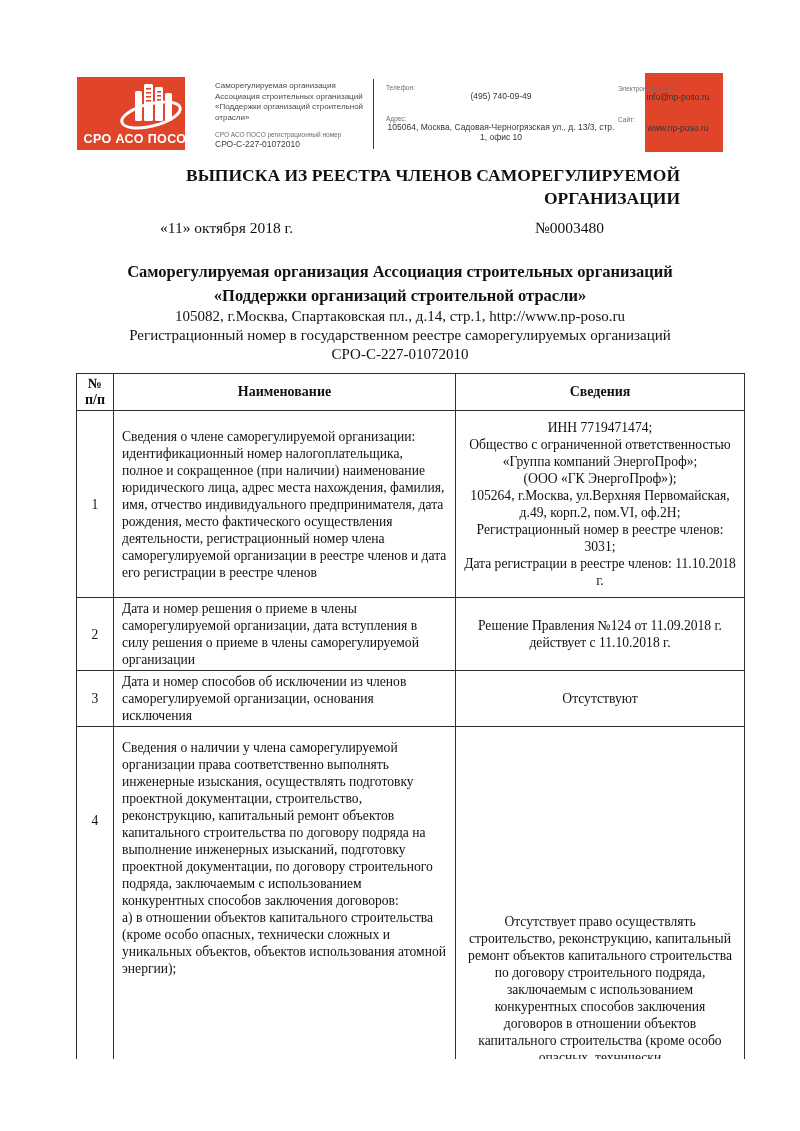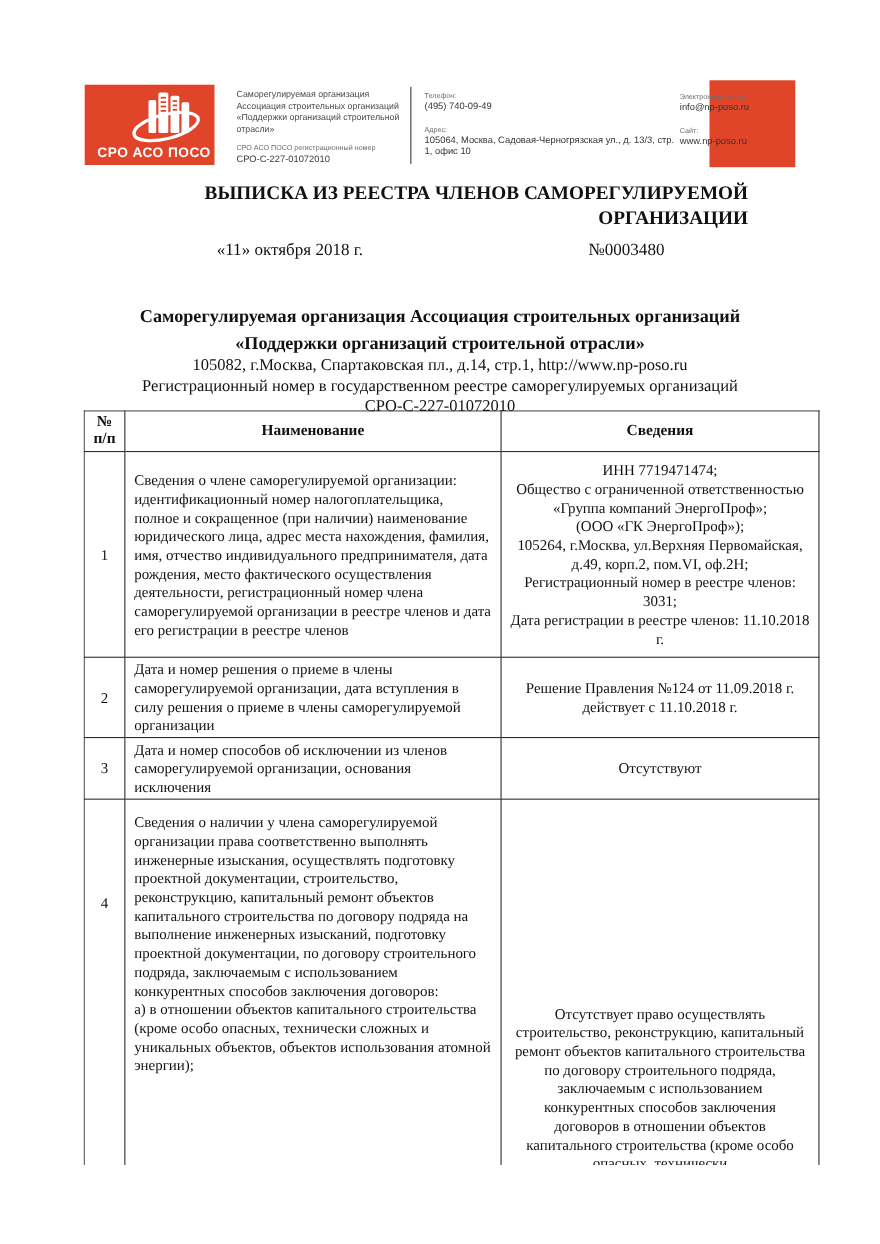--- a/index.html
+++ b/index.html
@@ -1,43 +1,43 @@
 <!DOCTYPE html>
 <html><head>
 <meta charset="utf-8">
 <style>
   html,body{margin:0;padding:0;background:#fff;}
   .page{position:relative;width:800px;height:1131px;background:#fff;overflow:hidden;
         font-family:"Liberation Serif",serif;color:#111;}
 
   
   .lh{position:absolute;left:0;top:0;width:800px;height:160px;font-family:"Liberation Sans",sans-serif;}
-  .logo{position:absolute;left:77px;top:77px;width:118px;height:73px;background:#e0452a;}
+  .logo{position:absolute;left:77px;top:77px;width:108px;height:73px;background:#e0452a;}
   .logo svg{position:absolute;left:28px;top:2px;}
   .logo-text{position:absolute;left:0;right:-8px;bottom:4px;text-align:center;color:#fff;
              font-weight:bold;font-size:12.5px;letter-spacing:.4px;}
   .lh-org{position:absolute;left:215px;top:81px;width:160px;}
   .lh-org .l{font-size:8px;line-height:10.5px;color:#4a4a4a;}
   .lh-reg-label{margin-top:8px;font-size:6.5px;color:#6d6d6d;}
   .lh-reg-num{font-size:8.5px;color:#3c3c3c;margin-top:1px;}
   .lh-divider{position:absolute;left:373px;top:79px;width:1px;height:70px;background:#3a3a3a;}
   .lh-contact{position:absolute;left:386px;top:84px;width:230px;}
   .lh-label{font-size:6.5px;color:#6d6d6d;}
-  .lh-value{font-size:8.5px;color:#343434;line-height:10px;}
+  .lh-value{font-size:8.5px;color:#343434;line-height:10px;text-align:center;}
   .lh-gap{height:14px;}
   .lh-redsquare{position:absolute;left:645px;top:73px;width:78px;height:79px;background:#e0452a;}
   .lh-web{position:absolute;left:618px;top:85px;width:120px;z-index:2;}
 
   
   .title{position:absolute;left:120px;top:164px;width:560px;margin:0;text-align:right;
          font-size:17.5px;line-height:23px;font-weight:bold;}
   .dateline{position:absolute;left:0;top:219px;width:800px;font-size:15.5px;}
-  .dl-date{position:absolute;left:160px;margin-left:37px;}
+  .dl-date{position:absolute;left:160px;}
   .dl-num{position:absolute;left:535px;text-align:center;}
-  .orgblock{position:absolute;left:40px;top:276px;width:720px;text-align:center;}
+  .orgblock{position:absolute;left:40px;top:260px;width:720px;text-align:center;}
   .orgblock .b{font-size:16.5px;font-weight:bold;line-height:23.5px;}
   .orgblock .r{font-size:15px;line-height:19px;}
 
   
   .tablewrap{position:absolute;left:76px;top:373px;width:670px;height:686px;overflow:hidden;}
   table{border-collapse:collapse;width:668px;table-layout:fixed;}
   col.c1{width:37px;} col.c2{width:342px;} col.c3{width:289px;}
   th,td{border:1px solid #2e2e2e;font-size:13.6px;line-height:17px;padding:2px 8px;
         white-space:pre-line;overflow:hidden;}
   th{font-size:14px;line-height:16px;font-weight:bold;text-align:center;vertical-align:middle;padding:2px;}

